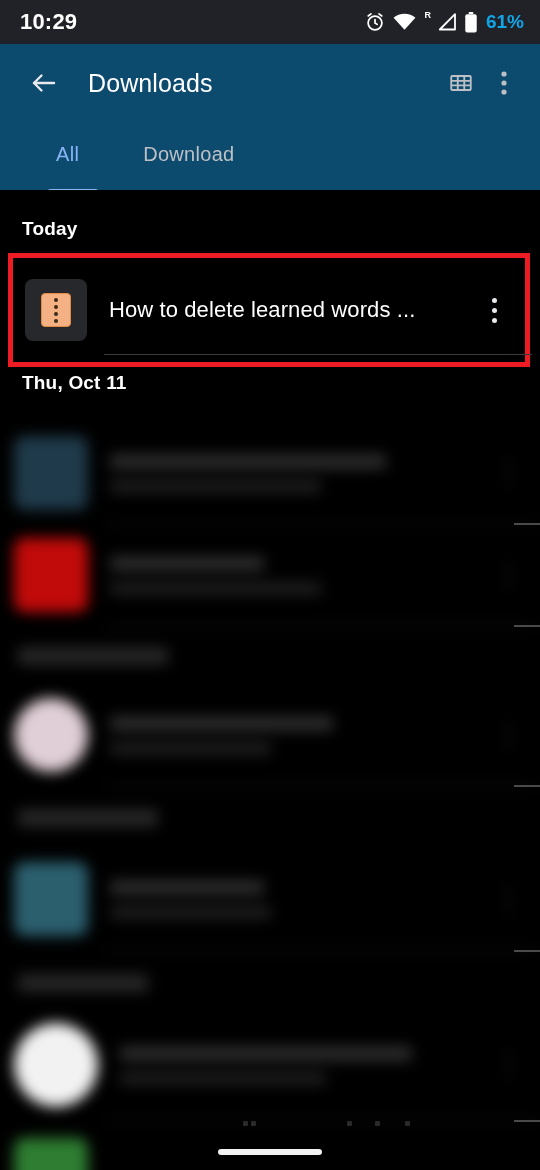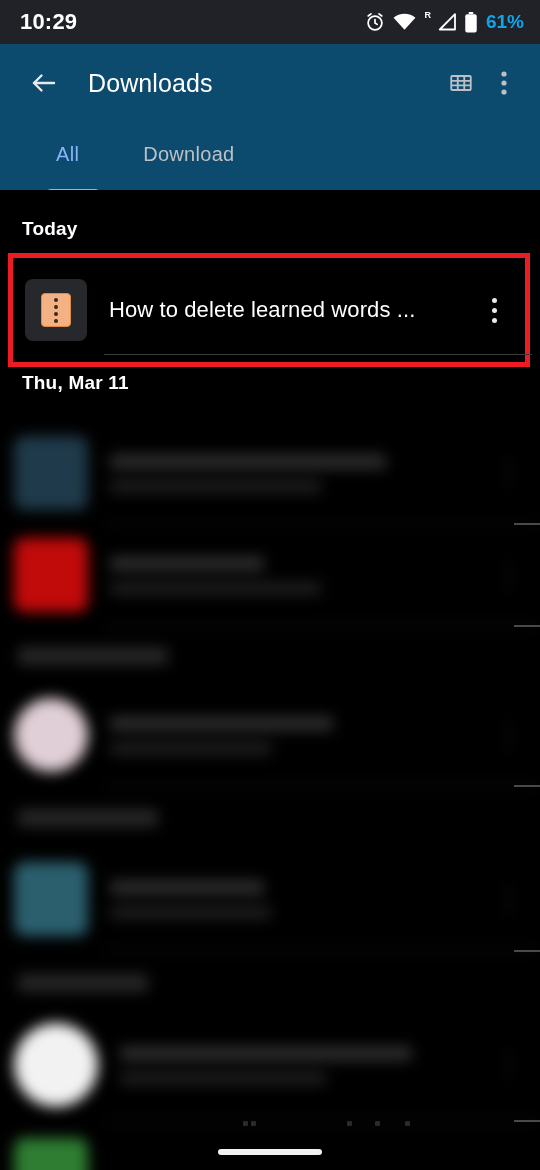--- a/index.html
+++ b/index.html
@@ -301,21 +301,21 @@
         <span class="kebab">
             <i></i>
             <i></i>
             <i></i>
           </span>
       </div>
     </div>
 
     <div class="divider-main"></div>
 
-    <div class="section-header" id="hdr-mar11">Thu, Mar 11</div>
+    <div class="section-header" id="hdr-mar11">Thu, Oct 11</div>
 
   </div>
 
   <div class="nav-dots">
     <i style="left:243px;"></i>
       <i style="left:251px;"></i>
       <i style="left:347px;"></i>
       <i style="left:375px;"></i>
       <i style="left:405px;"></i>
   </div>

